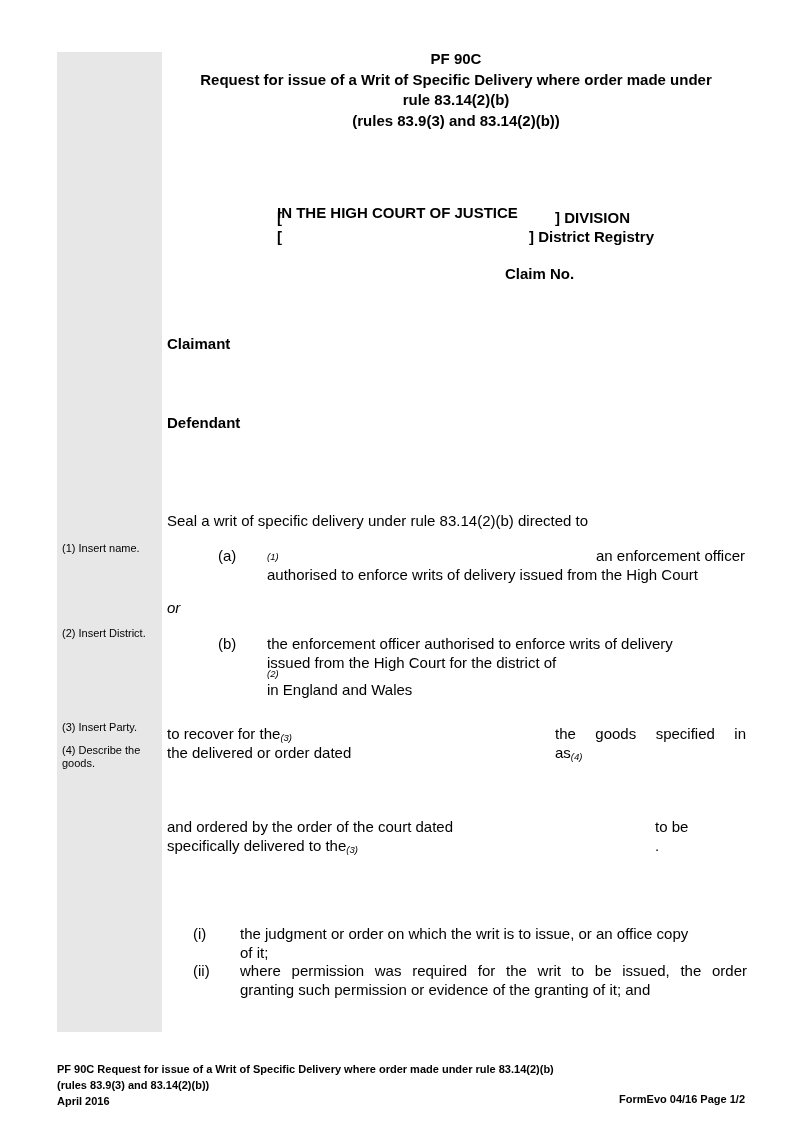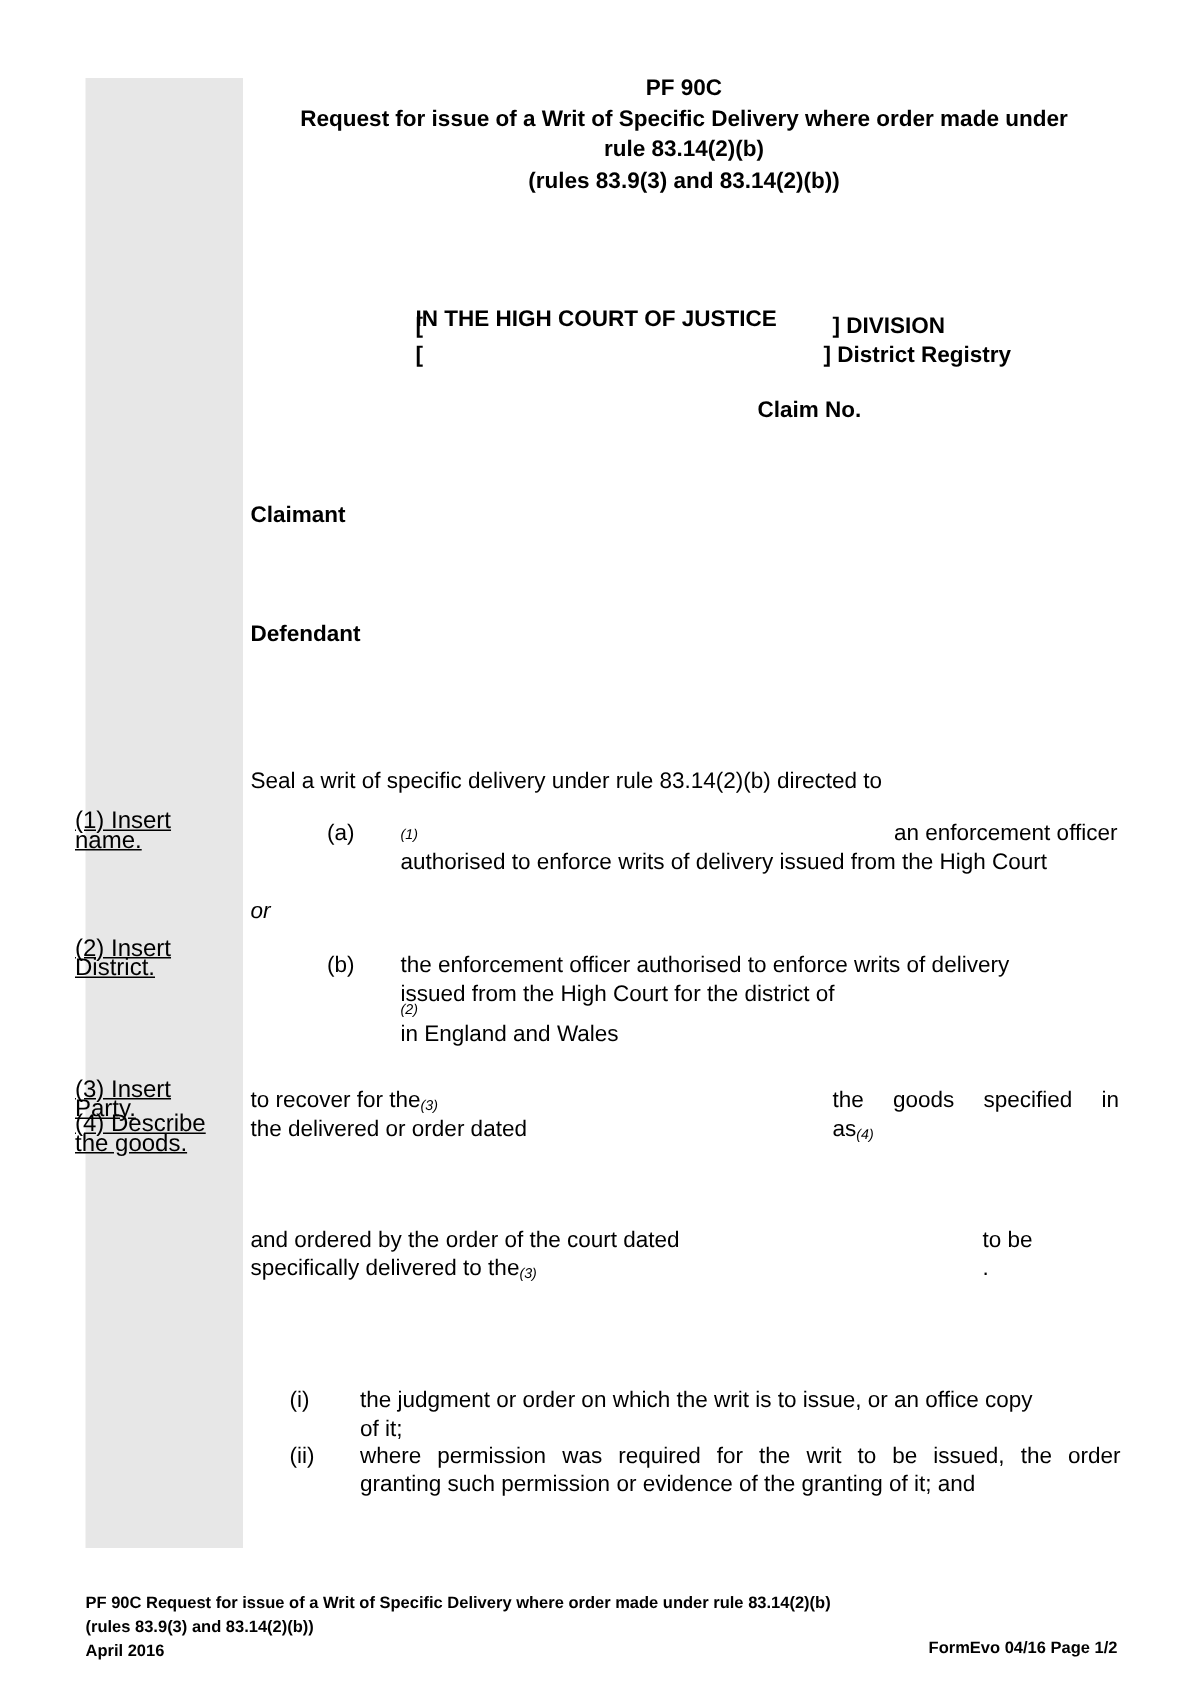--- a/index.html
+++ b/index.html
@@ -29,24 +29,23 @@
     font-size: 15px; line-height: 20.5px; font-weight: bold;
   }
   .court { font-weight: bold; font-size: 15px; line-height: 19px; white-space: nowrap; }
   .ref {
     font-size: 9.5px;
     font-style: italic;
     letter-spacing: 0px;
   }
   .ref-inline { position: relative; top: 2px; }
   .margin-note {
-    left: 50px; width: 96px;
-    font-size: 16px; line-height: 12.5px;
+    left: 62px; width: 96px;
+    font-size: 11px; line-height: 12.5px;
     color: #000;
-    text-decoration: underline;
   }
   .goods-justify {
     left: 555px; width: 191px;
     font-size: 15px; line-height: 19px;
     text-align: justify;
     text-align-last: justify;
     white-space: normal;
   }
   .ii-justify {
     left: 240px; width: 507px;
@@ -78,21 +77,21 @@
     <div>PF 90C</div>
     <div>Request for issue of a Writ of Specific Delivery where order made under</div>
     <div>rule 83.14(2)(b)</div>
     <div>(rules 83.9(3) and 83.14(2)(b))</div>
   </div>
 
   <div class="abs court" style="left:277px; top:203px;">IN THE HIGH COURT OF JUSTICE</div>
   <div class="abs court" style="left:277px; top:208px;">[</div>
   <div class="abs court" style="left:555px; top:208px;">] DIVISION</div>
   <div class="abs court" style="left:277px; top:227px;">[</div>
-  <div class="abs court" style="left:549px; top:227px;">] District Registry</div>
+  <div class="abs court" style="left:529px; top:227px;">] District Registry</div>
   <div class="abs court" style="left:505px; top:264px;">Claim No.</div>
 
   <div class="abs body-text bold" style="left:167px; top:334px;">Claimant</div>
   <div class="abs body-text bold" style="left:167px; top:413px;">Defendant</div>
 
   <div class="abs body-text" style="left:167px; top:511px;">Seal a writ of specific delivery under rule 83.14(2)(b) directed to</div>
 
   <div class="abs body-text" style="left:218px; top:546px;">(a)</div>
   <div class="abs ref" style="left:267px; top:551px;">(1)</div>
   <div class="abs body-text" style="right:55px; top:546px;">an enforcement officer</div>

